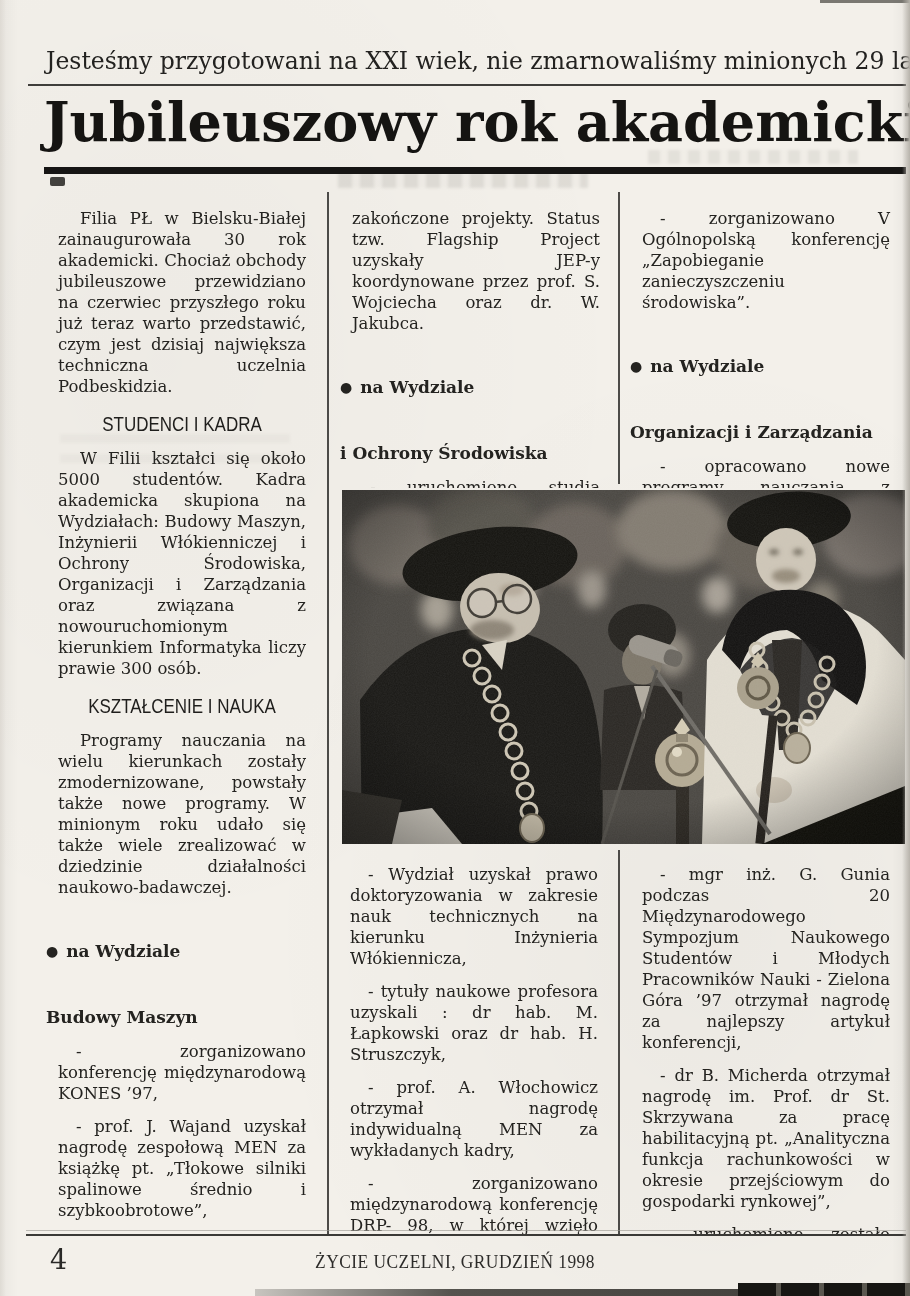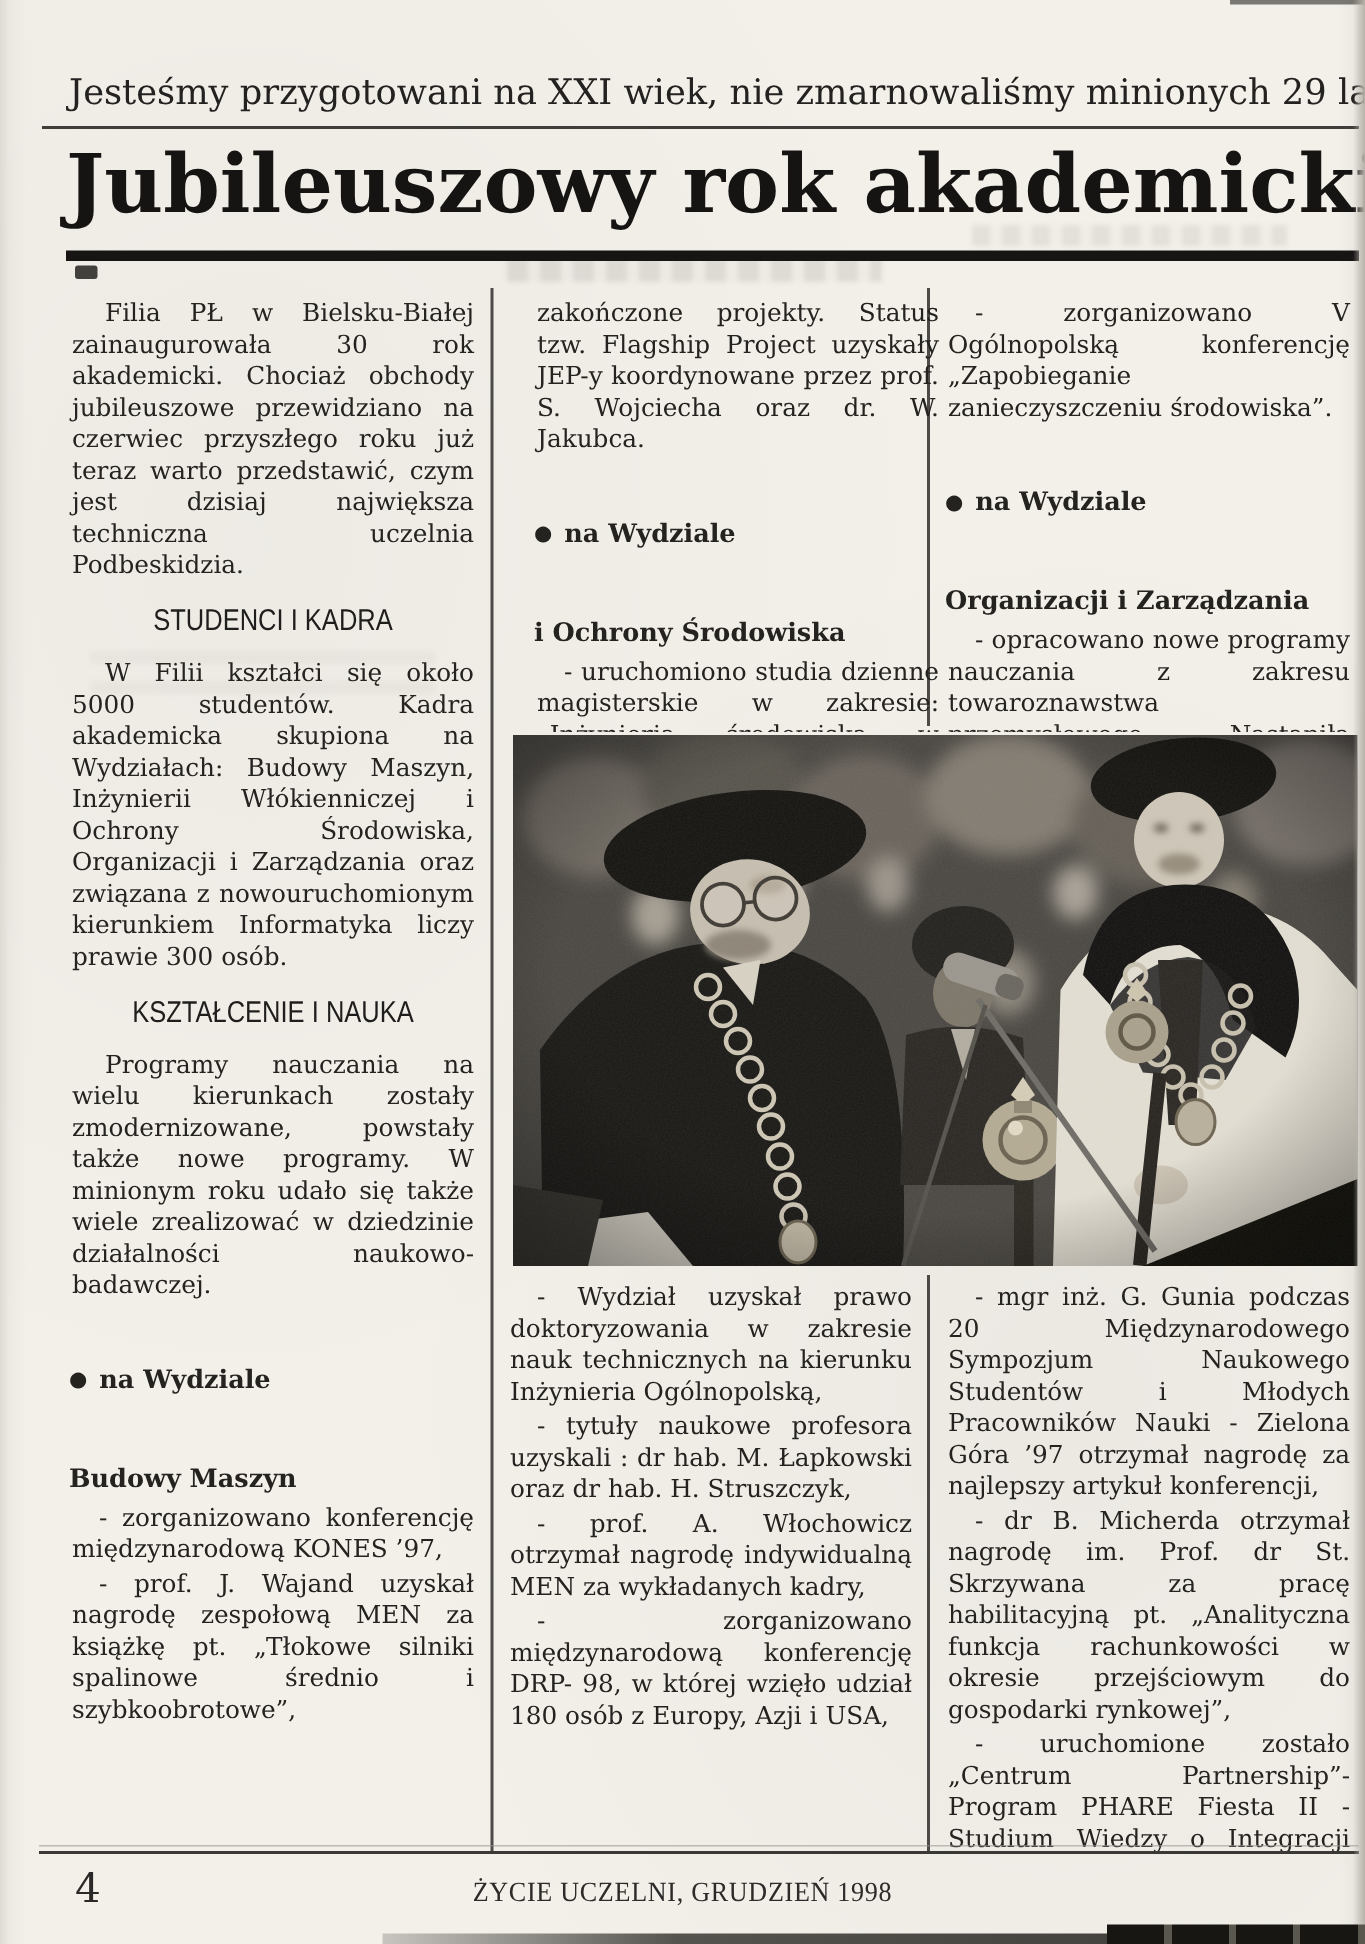--- a/index.html
+++ b/index.html
@@ -24,21 +24,21 @@
     left:44px;top:90px;width:862px;
     font-size:54px;font-weight:700;letter-spacing:0px;color:#151412;
     white-space:nowrap;
   }
   .rule-thick{left:44px;top:167px;width:862px;height:7px;background:#161514;}
   
   .col{
     width:272px;font-size:16.5px;line-height:21px;text-align:justify;
     overflow:hidden;color:#242320;
   }
-  .col p{margin:2px;text-indent:22px;}
+  .col p{margin:12px;text-indent:22px;}
   .col p.cont{text-indent:0;}
   .col p.item{text-indent:18px;}
   .sec-head{
     display:block;margin:17px 0 13px;text-align:center;
     font-family:"Liberation Sans", sans-serif;font-weight:400;
     font-size:20px;letter-spacing:0;color:#1f1e1c;
     transform:scaleX(.85);transform-origin:50% 50%;
     text-indent:0 !important;
   }
   .bullet-head{margin:12px 0 3px;font-weight:700;font-size:17px;line-height:23px;text-align:left;}
@@ -101,21 +101,21 @@
     <p>Programy nauczania na wielu kierunkach zostały zmodernizowane, powstały także nowe programy. W minionym roku udało się także wiele zrealizować w dziedzinie działalności naukowo-badawczej.</p>
     <div class="bullet-head">
       <div class="bh-line"><span class="bullet">●</span><span>na Wydziale</span></div>
       <div class="bh-line">Budowy Maszyn</div>
     </div>
     <p class="item">- zorganizowano konferencję międzynarodową KONES ’97,</p>
     <p class="item">- prof. J. Wajand uzyskał nagrodę zespołową MEN za książkę pt. „Tłokowe silniki spalinowe średnio i szybkoobrotowe”,</p>
 
   </div>
 
-  <div class="abs col" style="left:356px;top:196px;height:292px;">
+  <div class="abs col" style="left:340px;top:196px;height:292px;">
     <p class="cont">zakończone projekty. Status tzw. Flagship Project uzyskały JEP-y koordynowane przez prof. S. Wojciecha oraz dr. W. Jakubca.</p>
     <div class="bullet-head" style="margin-top:14px;">
       <div class="bh-line"><span class="bullet">●</span><span>na Wydziale</span></div>
       <div class="bh-line">i Ochrony Środowiska</div>
     </div>
     <p class="item">- uruchomiono studia dzienne magisterskie w zakresie: „Inżynieria środowiska w przemyśle” oraz studia dzienne inżynierskie „Zastosowanie informatyki w inżynierii środowiska”,</p>
   </div>
 
   <div class="abs col" style="left:630px;top:196px;height:292px;">
     <p class="item">- zorganizowano V Ogólnopolską konferencję „Zapobieganie zanieczyszczeniu środowiska”.</p>
@@ -255,21 +255,21 @@
       <path d="M0,300 L60,310 L50,354 L0,354 Z" fill="#35322c"></path>
 
       <path d="M563,296 L563,354 L420,354 Z" fill="#111009"></path>
 
       <rect width="563" height="354" filter="url(#grain)" opacity="0.22"></rect>
       <rect width="563" height="354" fill="url(#vig)"></rect>
     </svg>
   </div>
 
   <div class="abs col" style="left:338px;top:852px;height:382px;">
-    <p class="item">- Wydział uzyskał prawo doktoryzowania w zakresie nauk technicznych na kierunku Inżynieria Ogólnopolską,</p>
+    <p class="item">- Wydział uzyskał prawo doktoryzowania w zakresie nauk technicznych na kierunku Inżynieria Włókiennicza,</p>
     <p class="item">- tytuły naukowe profesora uzyskali : dr hab. M. Łapkowski oraz dr hab. H. Struszczyk,</p>
     <p class="item">- prof. A. Włochowicz otrzymał nagrodę indywidualną MEN za wykładanych kadry,</p>
     <p class="item">- zorganizowano międzynarodową konferencję DRP- 98, w której wzięło udział 180 osób z Europy, Azji i USA,</p>
   </div>
 
   <div class="abs col" style="left:630px;top:852px;height:382px;">
     <p class="item">- mgr inż. G. Gunia podczas 20 Międzynarodowego Sympozjum Naukowego Studentów i Młodych Pracowników Nauki - Zielona Góra ’97 otrzymał nagrodę za najlepszy artykuł konferencji,</p>
     <p class="item">- dr B. Micherda otrzymał nagrodę im. Prof. dr St. Skrzywana za pracę habilitacyjną pt. „Analityczna funkcja rachunkowości w okresie przejściowym do gospodarki rynkowej”,</p>
     <p class="item">- uruchomione zostało „Centrum Partnership”- Program PHARE Fiesta II - Studium Wiedzy o Integracji Europejskiej - Euro-College” dotyczące promocji międzynarodowej współpracy gospodarczej małych i średnich firm</p>
   </div>

